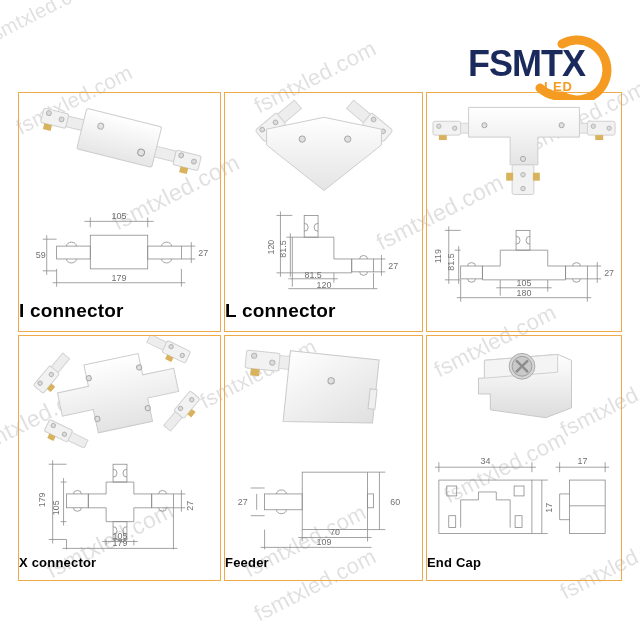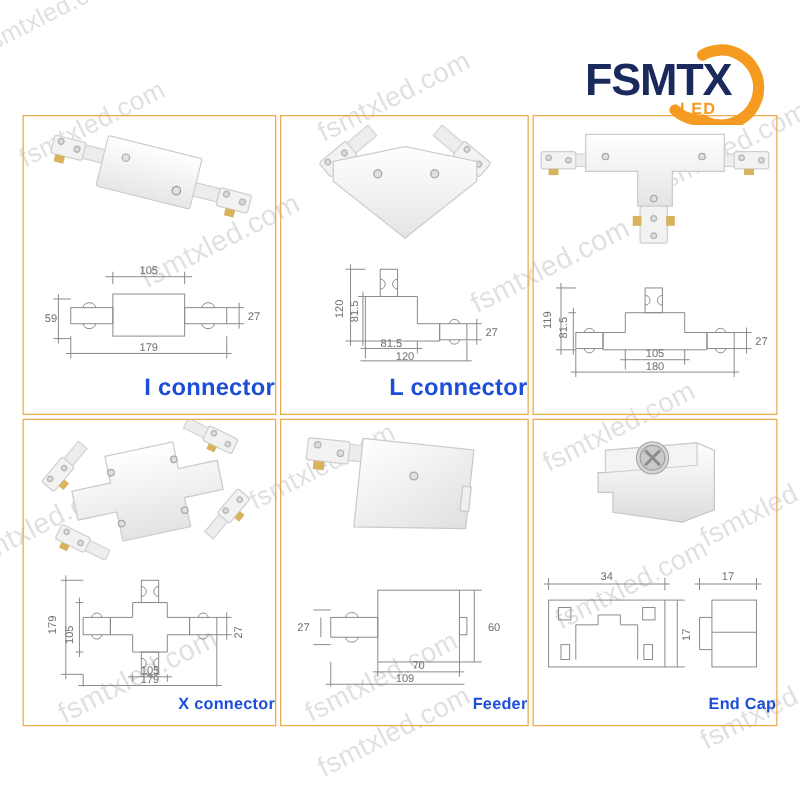--- a/index.html
+++ b/index.html
@@ -59,24 +59,24 @@
   .drawing{
     position:relative;
     width:100%;
     flex:1 1 auto;
   }
   .drawing svg{display:block;width:100%;height:100%;}
   .caption{
     flex:0 0 auto;
     font-size:19px;
     font-weight:bold;
-    color:#1d4ed8;
+    color:#000000;
     letter-spacing:.2px;
     padding-bottom:9px;
-    text-align:right;
+    text-align:left;
     width:100%;
     line-height:1.1;
   }
   .panel.row2 .photo{height:112px;}
   .panel.row2 .caption{font-size:13px;padding-bottom:10px;}
 </style>
 </head>
 <body>
 
 <div class="sheet">

